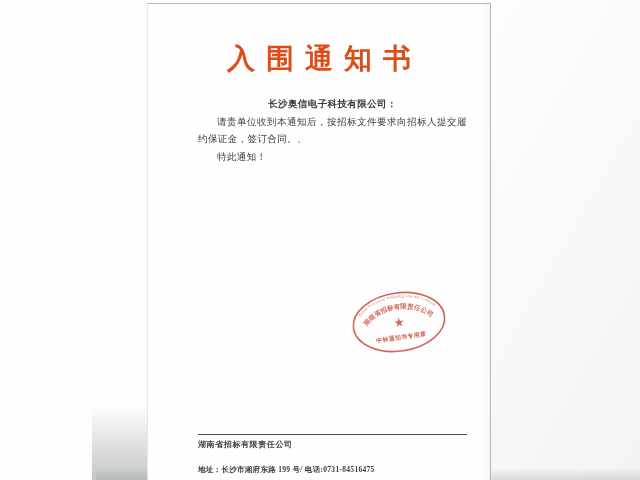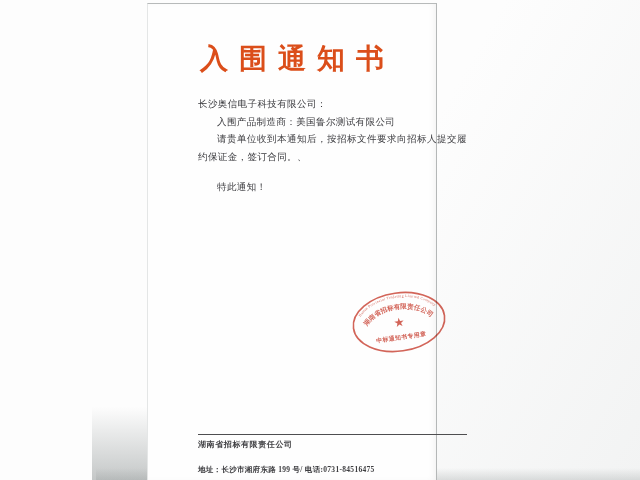--- a/index.html
+++ b/index.html
@@ -13,40 +13,40 @@
   .stage { position:absolute; inset:0; background:linear-gradient(120deg,#fdfdfd 55%,#f2f3f3 100%); }
   .corner-shadow {
     position:absolute; left:92px; top:386px; width:56px; height:94px;
     background:linear-gradient(to top, rgba(140,146,146,.50), rgba(140,146,146,0) 78%);
   }
   .bottom-shade {
     position:absolute; left:96px; right:0; bottom:0; height:12px;
     background:linear-gradient(to bottom, rgba(150,156,156,0), rgba(150,156,156,.30));
   }
   .page {
-    position:absolute; left:147px; top:3px; width:290px; height:477px;
+    position:absolute; left:147px; top:3px; width:344px; height:477px;
     background:#fefefe;
     border-top:1px solid #b7baba;
     border-right:1px solid #b4b7b7;
     border-left:1px solid #e4e6e6;
     box-shadow:inset -4px 0 8px -4px rgba(0,0,0,.07);
   }
   .doc-title {
     margin-top:36px; text-align:center;
     color:#db4e1a; font-size:28px; font-weight:bold;
     letter-spacing:11px; padding-left:11px;
     font-family:"Liberation Serif", serif;
   }
   .content {
     position:absolute; left:50px; top:92px; width:269px;
     color:#3a3a3e; font-size:9.5px; line-height:17.5px; letter-spacing:.4px;
   }
-  .salutation { font-weight:normal; }
+  .salutation { font-weight:bold;text-align:center; }
   .para { text-indent:2em; text-align:justify; }
-  .notice { text-indent:2em; margin-top:13px; }
+  .notice { text-indent:2em; }
   .sig-label, .sig-date {
     position:absolute; left:150px; color:#3a3a3e; font-size:9.5px; letter-spacing:.6px;
   }
   .sig-label { top:290px; }
   .sig-date  { top:334px; }
   .seal {
     position:absolute; left:202px; top:286px; width:98px; height:64px;
     transform:rotate(-8deg);
     opacity:.85; mix-blend-mode:multiply;
   }
@@ -63,21 +63,20 @@
 <div class="stage">
   <div class="corner-shadow"></div>
   <div class="bottom-shade"></div>
 
   <div class="page">
 
     <div class="doc-title">入围通知书</div>
 
     <div class="content">
       <div class="salutation">长沙奥信电子科技有限公司：</div>
-      <div class="para">入围产品制造商：美国鲁尔测试有限公司</div>
       <div class="para">请贵单位收到本通知后，按招标文件要求向招标人提交履约保证金，签订合同。、</div>
       <div class="notice">特此通知！</div>
     </div>
 
 
     <svg class="seal" viewBox="0 0 96 62">
       <ellipse cx="48" cy="31" rx="45" ry="28.5" fill="none" stroke="#cc4a3c" stroke-width="1.6"></ellipse>
       <path id="arc-en" d="M 7.5,31 A 40.5,24 0 0 1 88.5,31" fill="none"></path>
       <text font-size="3.6" fill="#cc4a3c" letter-spacing="0.3">
         <textPath href="#arc-en" startOffset="50%" text-anchor="middle">Hunan Provincial Tendering Limited Company</textPath>

